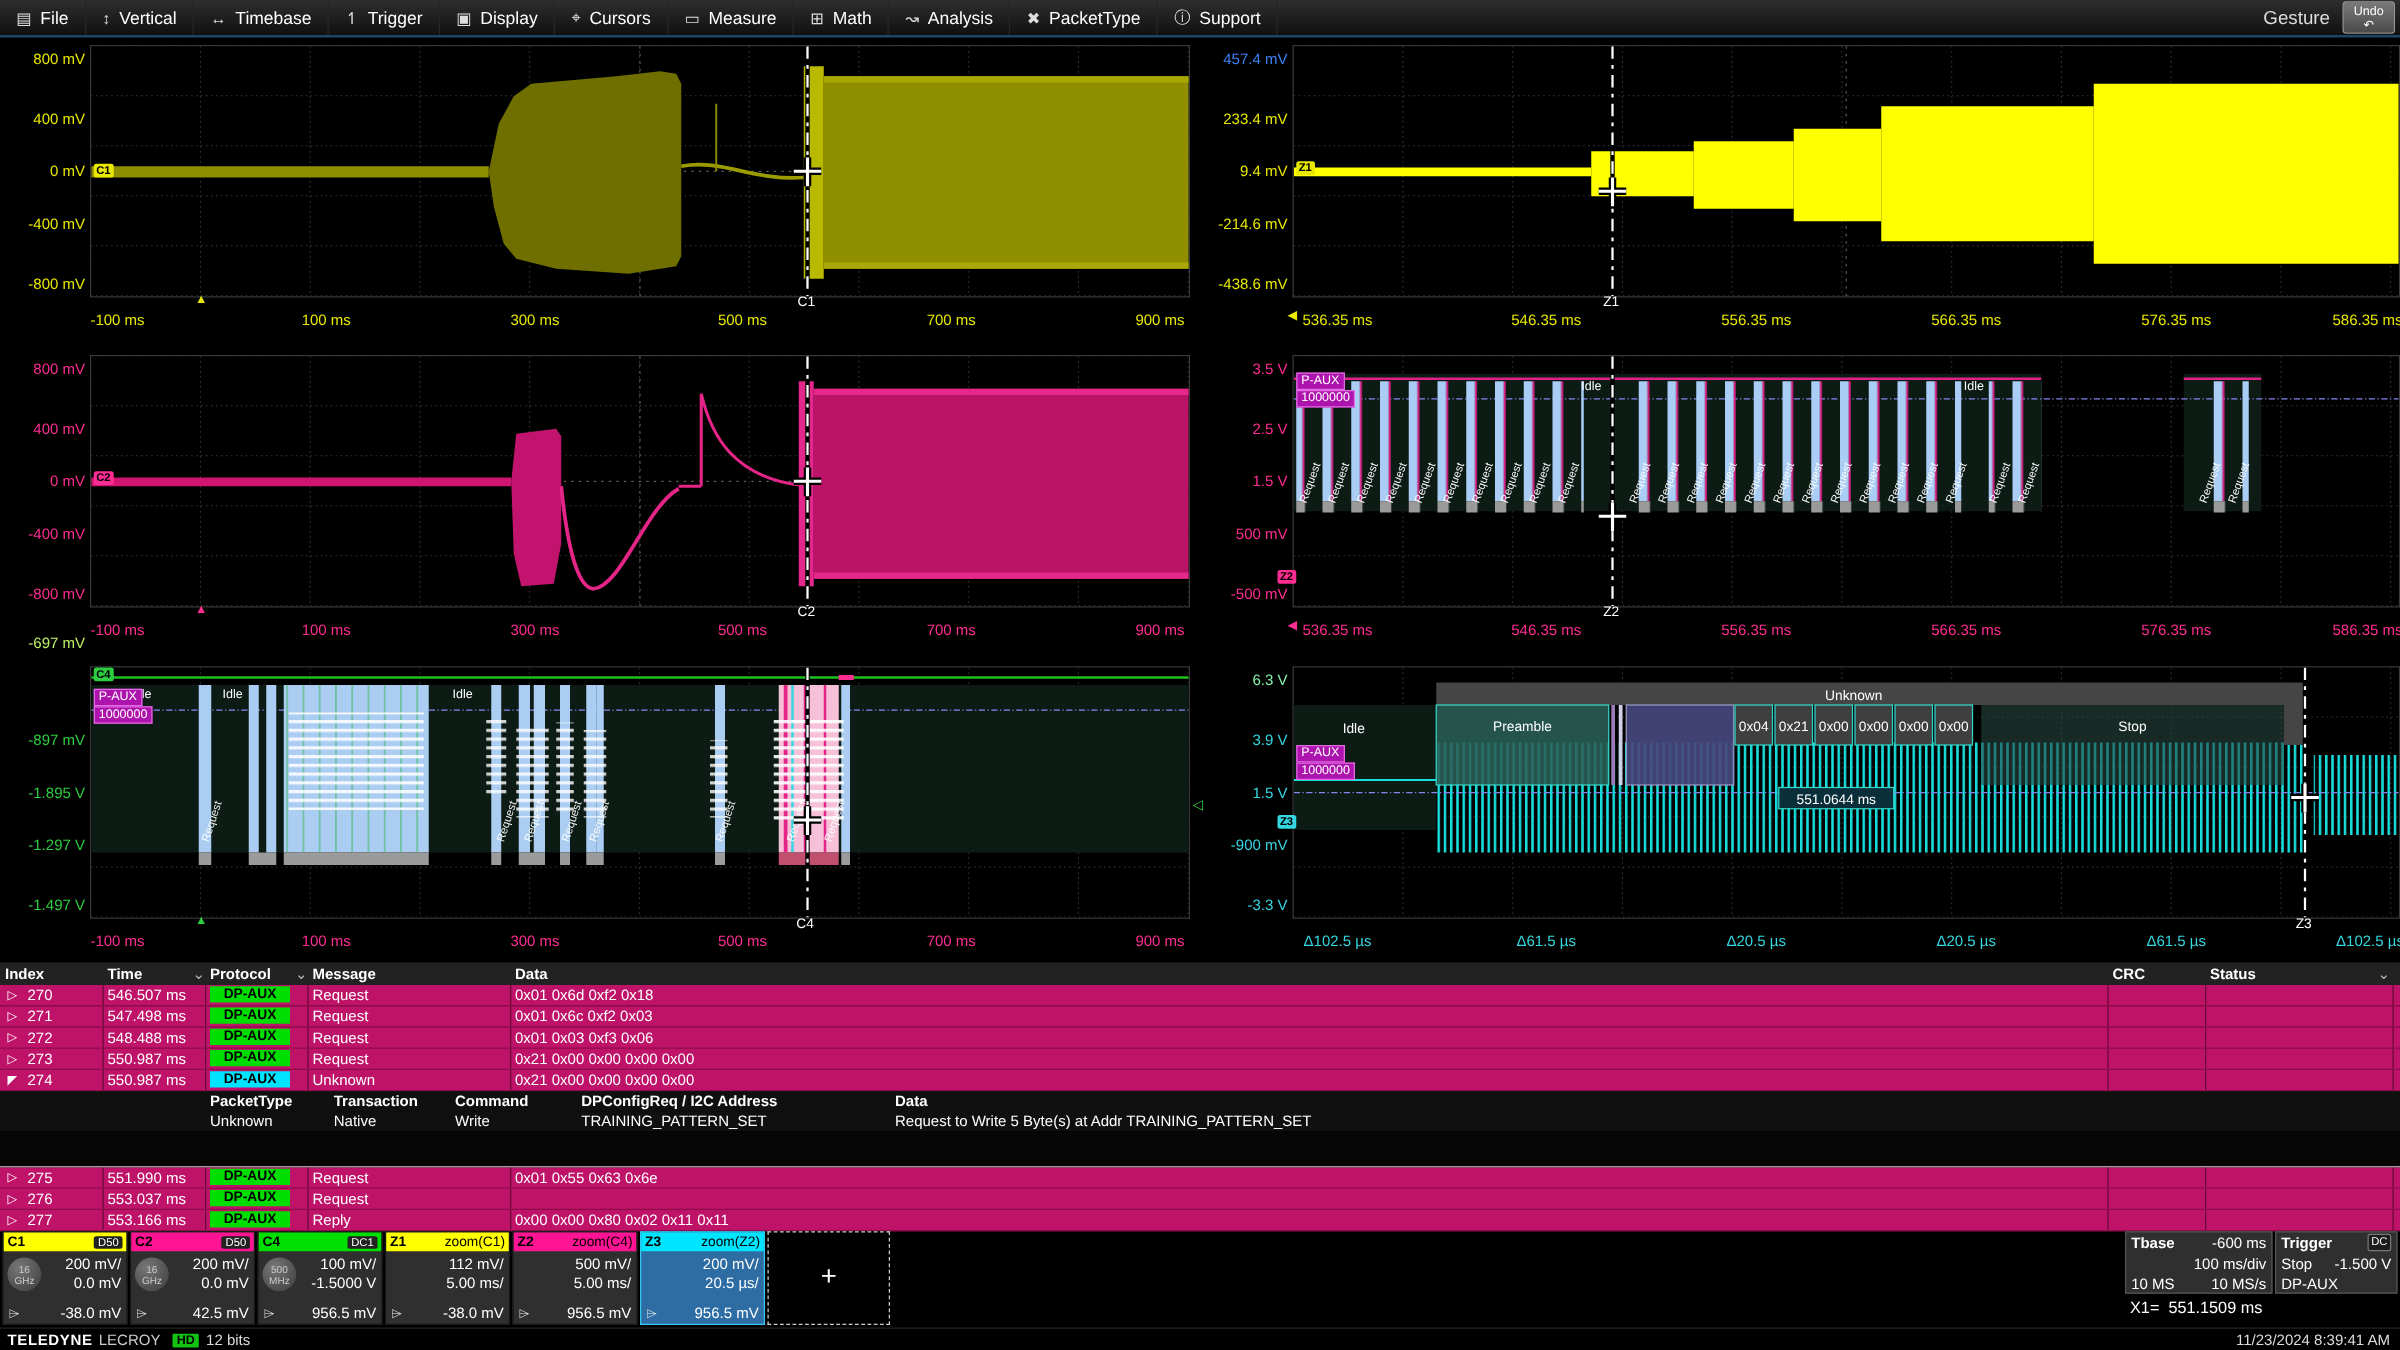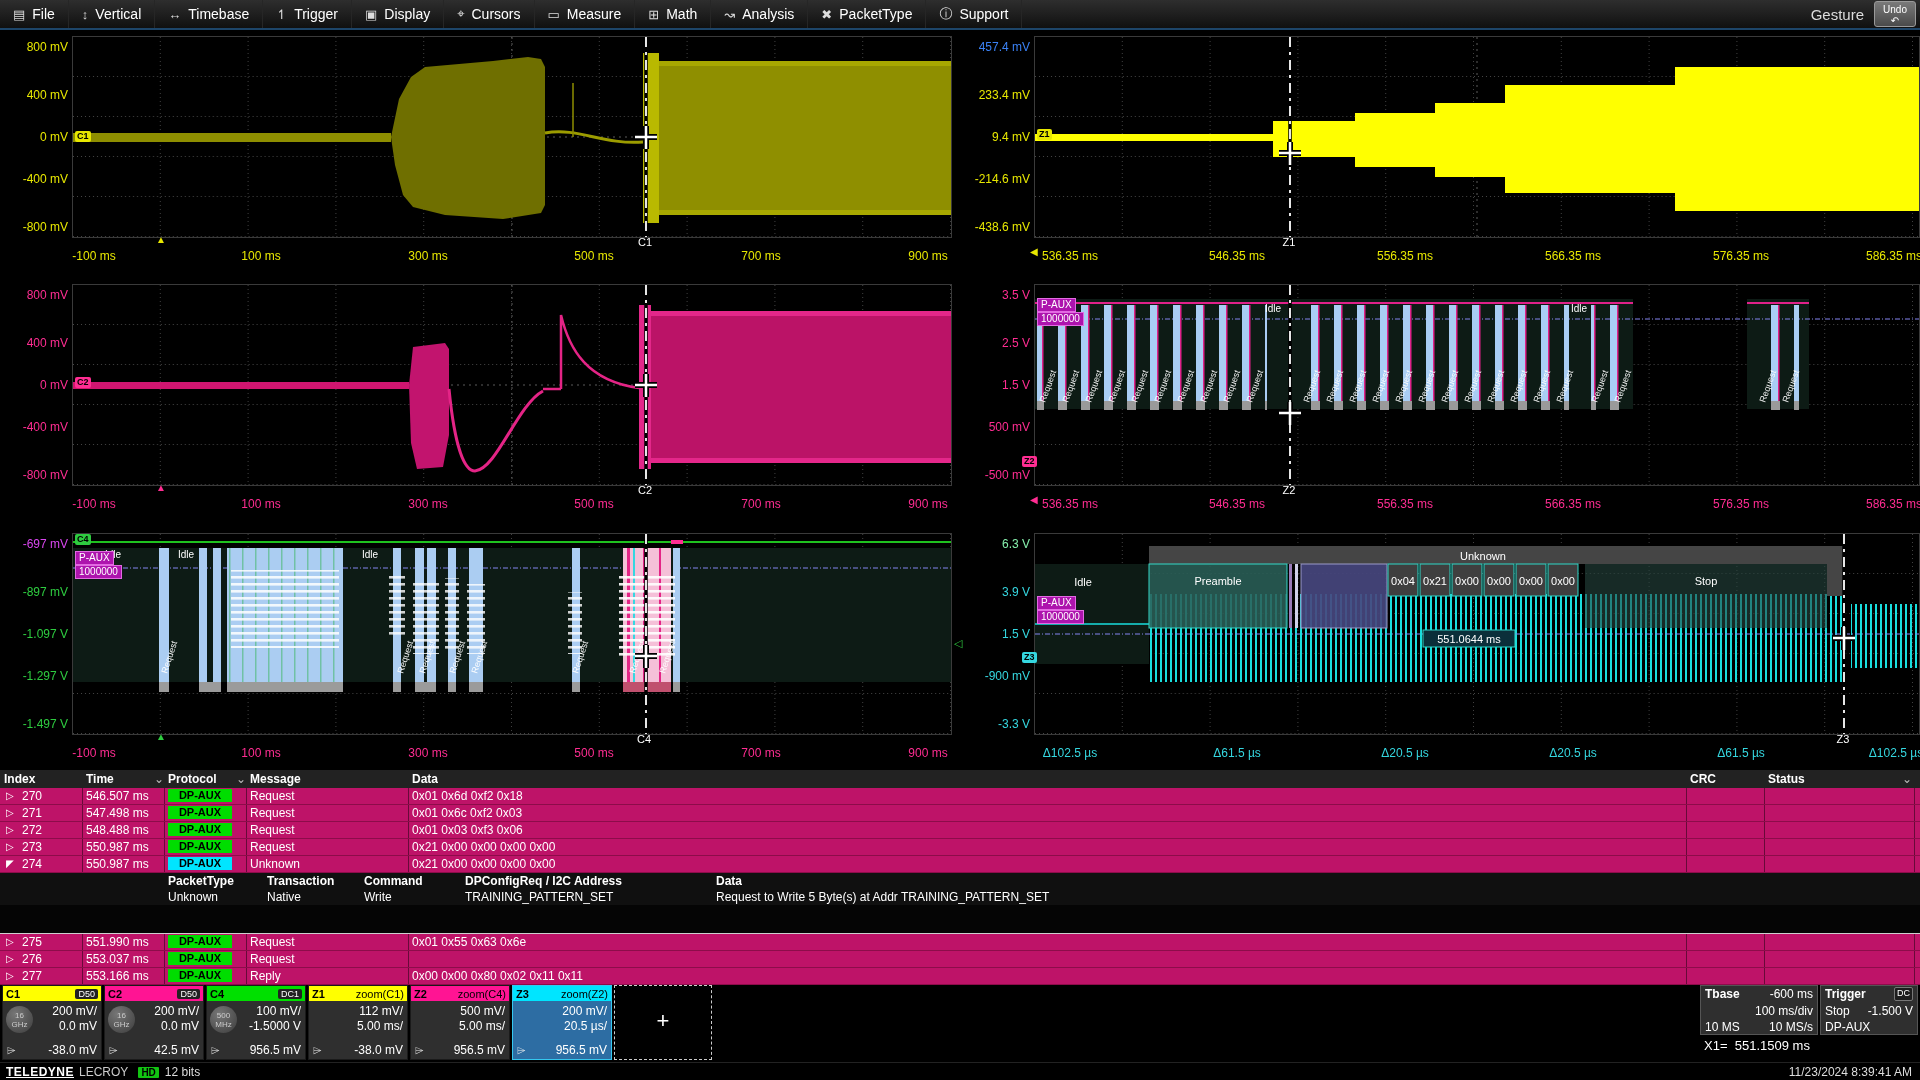--- a/index.html
+++ b/index.html
@@ -60,21 +60,21 @@
   .addbox{position:absolute;top:985px;left:614px;width:96px;height:73px;background:#000;
     border:1px dashed #ccc;color:#fff;font-size:22px;text-align:center;line-height:70px;}
   .infobox{position:absolute;top:985px;background:#2f2f2f;border:1px solid #555;box-sizing:border-box;font-size:12px;}
   .infohead{display:flex;justify-content:space-between;padding:1px 4px;font-size:12px;}
   .infoline{display:flex;justify-content:space-between;padding:0 4px;margin-top:2px;}
   .dcbadge{background:#1d1d1d;border:1px solid #777;font-size:9px;padding:0 2px;border-radius:2px;}
   .x1line{position:absolute;top:1038px;left:1704px;font-size:13px;white-space:nowrap;}
   
   .statusbar{position:absolute;left:0;top:1062px;width:1920px;height:18px;background:#000;
     display:flex;align-items:center;font-size:12px;border-top:1px solid #222;}
-  .brand1{font-weight:bold;letter-spacing:.5px;margin-left:6px;text-decoration:underline;}
+  .brand1{font-weight:bold;letter-spacing:.5px;margin-left:6px;}
   .brand2{color:#ccc;margin-left:5px;}
   .hdbadge{background:#12c412;color:#000;font-weight:bold;font-size:10px;padding:0 3px;margin-left:10px;border-radius:1px;}
   .bits{margin-left:6px;color:#ddd;}
   .datetime{margin-left:auto;margin-right:8px;color:#ddd;}
   .rq{font-size:9px;fill:#fff;opacity:.95;}
   .idletxt{font-size:10px;fill:#fff;}
   .boxlab{font-size:11px;fill:#fff;}
 </style>
 </head>
 <body>
@@ -231,23 +231,23 @@
   <span class="trig" style="left:84px;color:#ff2d92">▲</span>
   <span class="axlab" style="left:22px">-100 ms</span>
   <span class="axlab" style="left:189px">100 ms</span>
   <span class="axlab" style="left:356px">300 ms</span>
   <span class="axlab" style="left:522px">500 ms</span>
   <span class="axlab" style="left:689px">700 ms</span>
   <span class="axlab" style="left:856px">900 ms</span>
 </div>
 
 <div>
-  <span class="ylab" style="left:2px;top:537px;color:#d946ef">-697 mV</span>
+  <span class="ylab" style="left:2px;top:507px;color:#bef264">-697 mV</span>
   <span class="ylab" style="left:2px;top:585px;color:#2ecc40">-897 mV</span>
-  <span class="ylab" style="left:2px;top:627px;color:#2ecc40">-1.097 V</span>
+  <span class="ylab" style="left:2px;top:627px;color:#2ecc40">-1.895 V</span>
   <span class="ylab" style="left:2px;top:669px;color:#2ecc40">-1.297 V</span>
   <span class="ylab" style="left:2px;top:717px;color:#2ecc40">-1.497 V</span>
 </div>
 
 <div class="gpanel" style="left:72px;top:533px;width:878px;height:200px">
   <svg width="878" height="200" viewBox="0 0 878 200">
     <rect width="878" height="200" fill="#000"></rect>
     <rect width="878" height="200" fill="url(#dotgrid)"></rect>
     <rect x="0" y="14" width="878" height="134" fill="#0d1b15"></rect>
     <line x1="0" y1="8" x2="878" y2="8" stroke="#1fc11f" stroke-width="2"></line>

